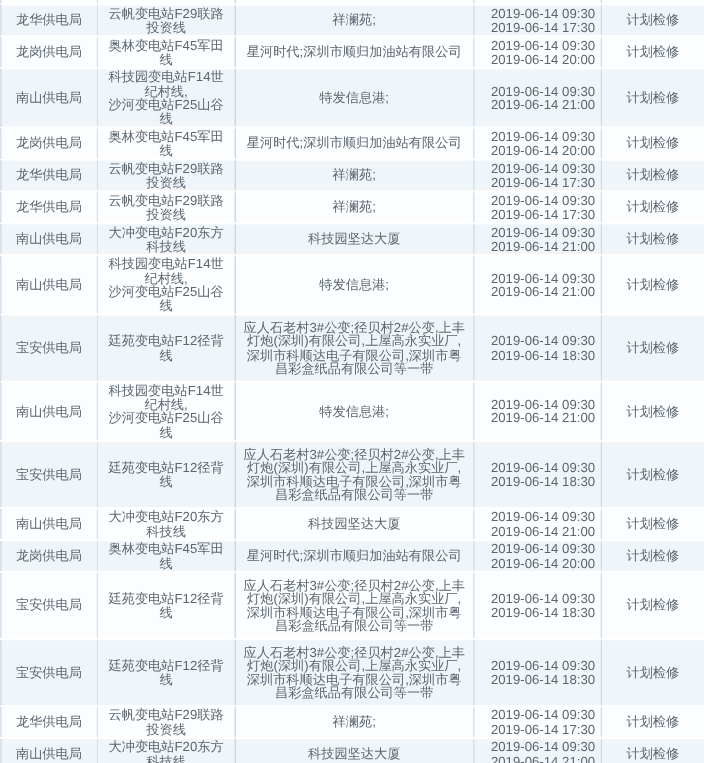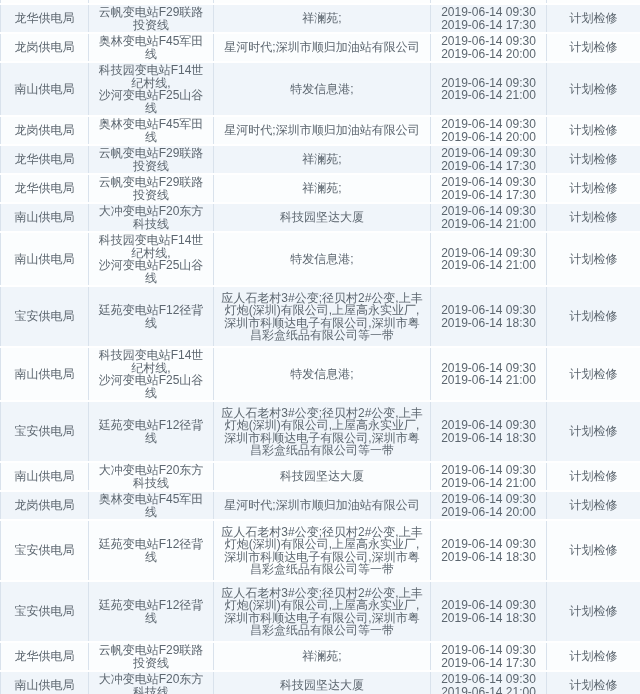--- a/index.html
+++ b/index.html
@@ -17,21 +17,21 @@
     border-left:1px solid #d9e2ec;border-top:2px solid #ffffff;
     box-sizing:border-box;
   }
   td:last-child{border-right:1px solid #d9e2ec;font-family:Liberation Serif, serif;}
   tr.sliver td{border-top:none;height:4px;padding:0;background:#fdfefe;}
   tr.alt td{background:#f0f5fa;}
   tr.norm td{background:#fbfdfe;}
   tr.rh-s{height:27px;}
   tr.rh-d{height:35px;}
   tr.rh-t{height:61px;}
-  td.time-cell{letter-spacing:0;}
+  td.time-cell{letter-spacing:0;text-align:right;}
 </style>
 </head>
 <body>
 
 <div class="viewport">
 <table class="outage">
   <colgroup>
     <col style="width:88px">
         <col style="width:125px">
         <col style="width:217px">

